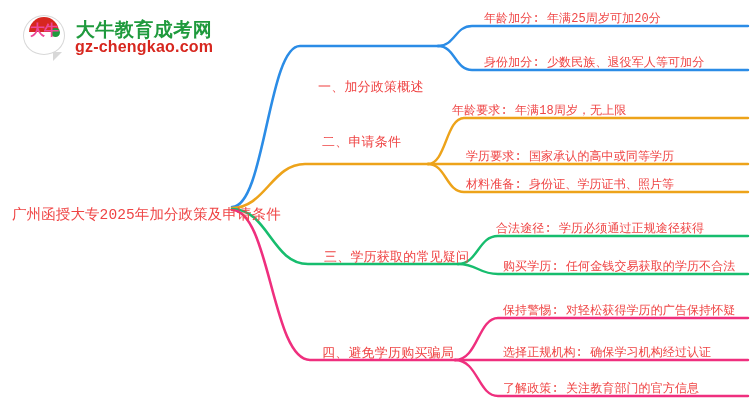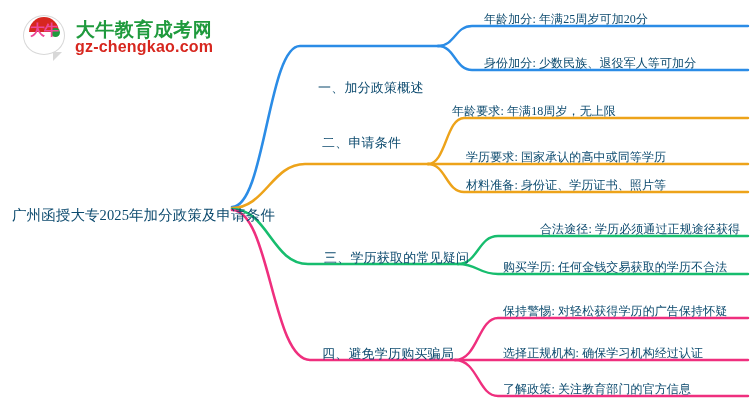--- a/index.html
+++ b/index.html
@@ -101,22 +101,22 @@
     letter-spacing: 0.2px;
     line-height: 14px;
     white-space: nowrap;
     font-family: Liberation Sans, sans-serif;
   }
 
   
   .node {
     position: absolute;
     white-space: nowrap;
-    color: #0c4a6e;
-    font-family: Liberation Serif, serif;
+    color: #ef4444;
+    font-family: Liberation Mono, monospace;
     line-height: 1;
   }
   .node-root {
     font-size: 14.5px;
     font-weight: 500;
     letter-spacing: 0.1px;
   }
   .node-l1 { font-size: 13px; letter-spacing: 0.2px; }
   .node-l2 { font-size: 12px; letter-spacing: 0.1px; }
 </style>
@@ -165,19 +165,19 @@
 <div class="node node-l1" style="left:318px; top:33px;margin-top:48px;">一、加分政策概述</div>
 <div class="node node-l2" style="left:484px; top:13px;">年龄加分: 年满25周岁可加20分</div>
 <div class="node node-l2" style="left:484px; top:57px;">身份加分: 少数民族、退役军人等可加分</div>
 
 <div class="node node-l1" style="left:322px; top:136px;">二、申请条件</div>
 <div class="node node-l2" style="left:452px; top:105px;">年龄要求: 年满18周岁，无上限</div>
 <div class="node node-l2" style="left:466px; top:151px;">学历要求: 国家承认的高中或同等学历</div>
 <div class="node node-l2" style="left:466px; top:179px;">材料准备: 身份证、学历证书、照片等</div>
 
 <div class="node node-l1" style="left:324px; top:251px;">三、学历获取的常见疑问</div>
-<div class="node node-l2" style="left:540px; top:223px;">合法途径: 学历必须通过正规途径获得</div>
+<div class="node node-l2" style="left:496px; top:223px;">合法途径: 学历必须通过正规途径获得</div>
 <div class="node node-l2" style="left:503px; top:261px;">购买学历: 任何金钱交易获取的学历不合法</div>
 
 <div class="node node-l1" style="left:322px; top:347px;">四、避免学历购买骗局</div>
 <div class="node node-l2" style="left:503px; top:305px;">保持警惕: 对轻松获得学历的广告保持怀疑</div>
 <div class="node node-l2" style="left:503px; top:347px;">选择正规机构: 确保学习机构经过认证</div>
 <div class="node node-l2" style="left:503px; top:383px;">了解政策: 关注教育部门的官方信息</div>
 
 </body></html>

